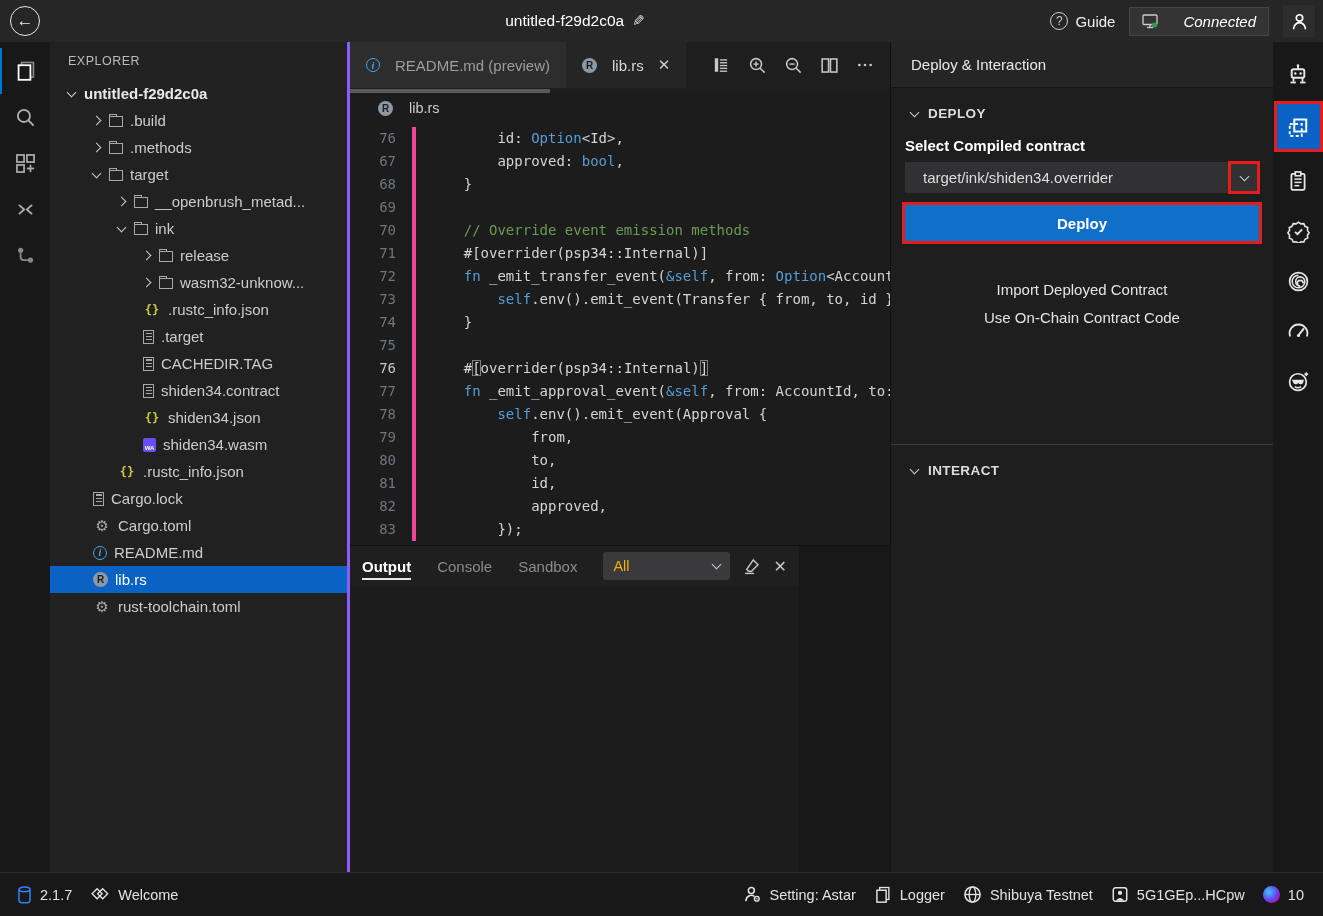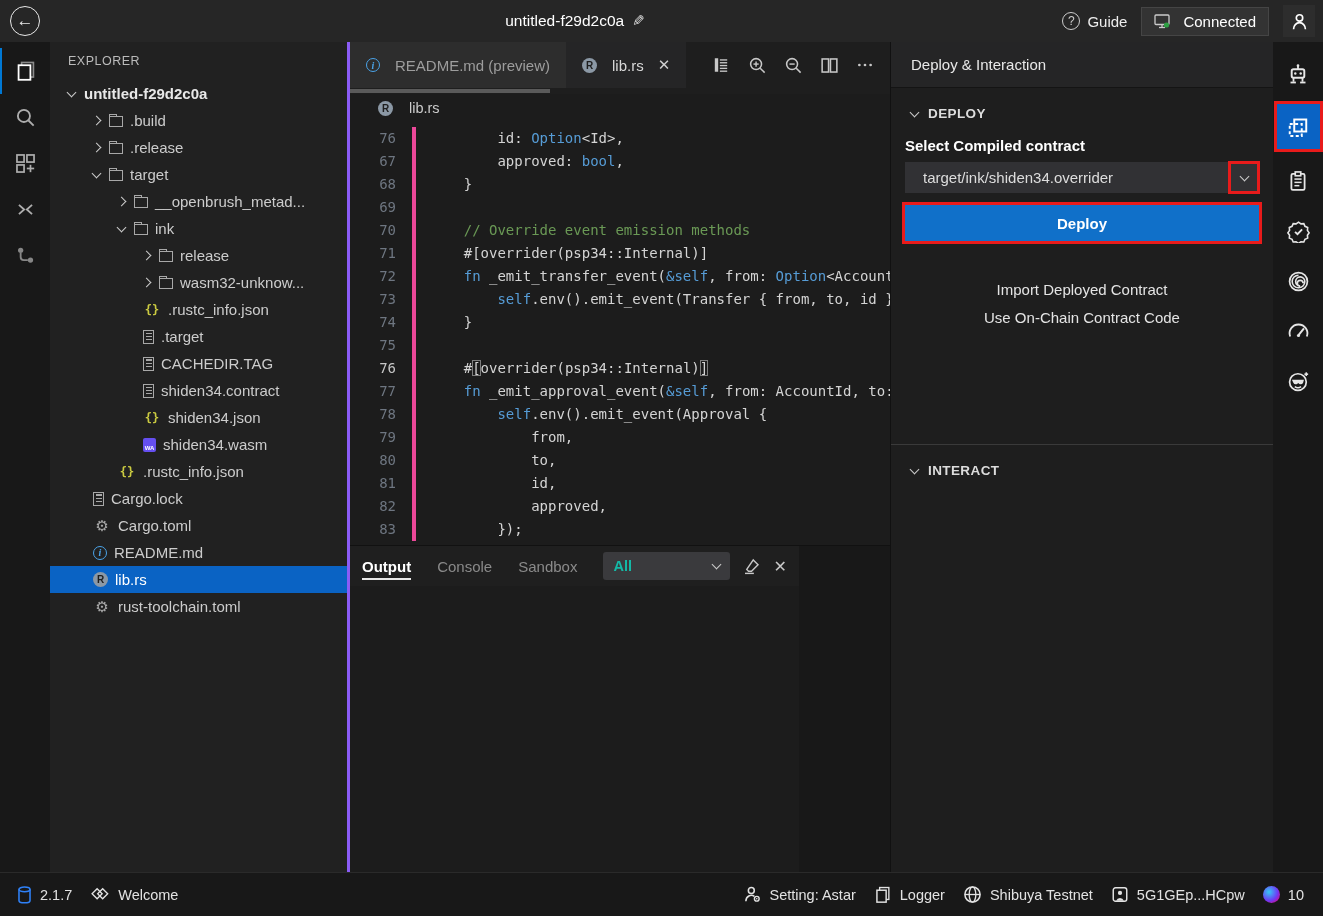--- a/index.html
+++ b/index.html
@@ -10,22 +10,22 @@
   .titlebar { position:relative; height:42px; background:#262626; display:flex; align-items:center; }
   .back-btn { width:30px; height:30px; margin-left:10px; border:1.6px solid #e8e8e8; border-radius:50%;
     display:flex; align-items:center; justify-content:center; color:#e8e8e8; font-size:17px; cursor:pointer; }
   .tb-title { position:absolute; left:575px; top:0; height:42px; transform:translateX(-50%);
     display:flex; align-items:center; gap:8px; color:#ffffff; font-size:15.5px; }
   .pencil { font-size:15px; color:#dddddd; transform:scaleX(-1); display:inline-block; }
   .tb-right { position:absolute; right:8px; top:0; height:42px; display:flex; align-items:center; gap:14px; }
   .guide { display:flex; align-items:center; gap:7px; color:#eeeeee; font-size:15px; cursor:pointer; }
   .qmark { width:18px; height:18px; border:1.4px solid #cccccc; border-radius:50%; color:#cccccc;
     font-size:12px; display:flex; align-items:center; justify-content:center; }
-  .connected { display:flex; align-items:center; gap:12px; background:#333333; border:1px solid #454545;
-    padding:5px 12px; color:#ffffff; font-size:15px; cursor:pointer; }
+  .connected { display:flex; align-items:center; gap:24px; background:#333333; border:1px solid #454545;
+    padding:5px 12px; color:#ffffff; font-size:15px; cursor:pointer;font-style:italic; }
   .avatar-box { width:32px; height:32px; background:#2d2d2d; display:flex; align-items:center; justify-content:center; cursor:pointer; }
 
   
   .main { display:flex; height:830px; }
   .activitybar { width:50px; background:#181818; display:flex; flex-direction:column; align-items:center; padding-top:6px; }
   .ab-item { width:50px; height:46px; display:flex; align-items:center; justify-content:center; cursor:pointer; opacity:.85; }
   .ab-item.active { border-left:2px solid #0078d4; opacity:1; }
 
   .sidebar { width:300px; background:#212121; border-right:3px solid #8b5cf6; display:flex; flex-direction:column; }
   .sb-header { height:38px; display:flex; align-items:center; padding-left:18px; font-size:12.5px;
@@ -77,21 +77,21 @@
   .tk-bx { color:#d4d4d4; outline:1px solid #7e7e7e; outline-offset:-1px; }
 
   
   .bpanel { flex:1; display:flex; flex-direction:row; border-top:1px solid #111111; }
   .bp-tabs { height:40px; background:#1f1f1f; display:flex; align-items:center; padding:0 12px; gap:26px; flex:none; }
   .bp-tab { font-size:15px; color:#8a8a8a; cursor:pointer; position:relative; height:100%; display:flex; align-items:center; }
   .bp-tab.active { color:#ffffff; font-weight:bold; }
   .bp-tab.active::after { content:""; position:absolute; left:0; right:0; bottom:6px; height:2px; background:#e7e7e7; }
   .bp-right { margin-left:auto; display:flex; align-items:center; gap:12px; }
   .bp-select { width:127px; height:28px; background:#3a3a3d; border-radius:3px; display:flex; align-items:center;
-    padding:0 10px; color:#14b8a6; font-size:14.5px; font-weight:bold; cursor:pointer; }
+    padding:0 10px; color:#eab308; font-size:14.5px; font-weight:normal; cursor:pointer; }
   .chev { width:7px; height:7px; border-right:1.5px solid #cccccc; border-bottom:1.5px solid #cccccc;
     transform:rotate(45deg); margin-top:-3px; }
   .bp-select .chev { margin-left:auto; }
   .bp-body { flex:1; background:#181818; }
 
   
   .rightpanel { width:383px; background:#1e1e1e; border-left:1px solid #111111; display:flex; flex-direction:column; }
   .rp-header { height:46px; background:#252526; border-bottom:1px solid #141414; display:flex; align-items:center;
     padding-left:20px; font-size:15px; color:#e8e8e8; flex:none; }
   .rp-section { display:flex; align-items:center; gap:10px; padding:18px 0 10px 20px; font-size:13.5px;
@@ -217,21 +217,21 @@
           <span>untitled-f29d2c0a</span>
         </div>
         <div class="trow" style="padding-left: 43px;">
           <span class="tchev closed"></span>
           <span class="ico ico-folder"></span>
           <span>.build</span>
         </div>
         <div class="trow" style="padding-left: 43px;">
           <span class="tchev closed"></span>
           <span class="ico ico-folder"></span>
-          <span>.release</span>
+          <span>.methods</span>
         </div>
         <div class="trow" style="padding-left: 43px;">
           <span class="tchev open"></span>
           <span class="ico ico-folder"></span>
           <span>target</span>
         </div>
         <div class="trow" style="padding-left: 68px;">
           <span class="tchev closed"></span>
           <span class="ico ico-folder"></span>
           <span>__openbrush_metad...</span>

